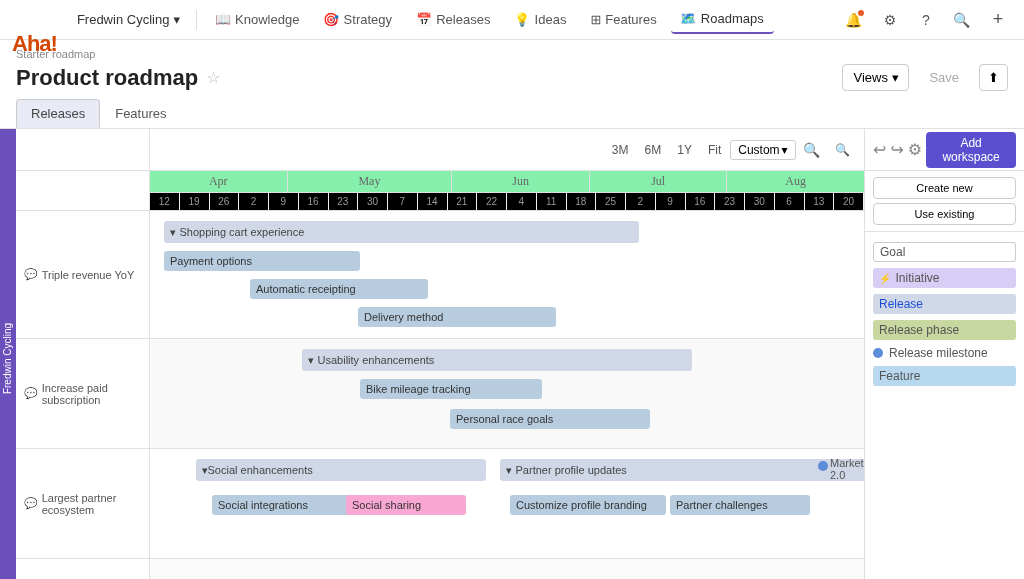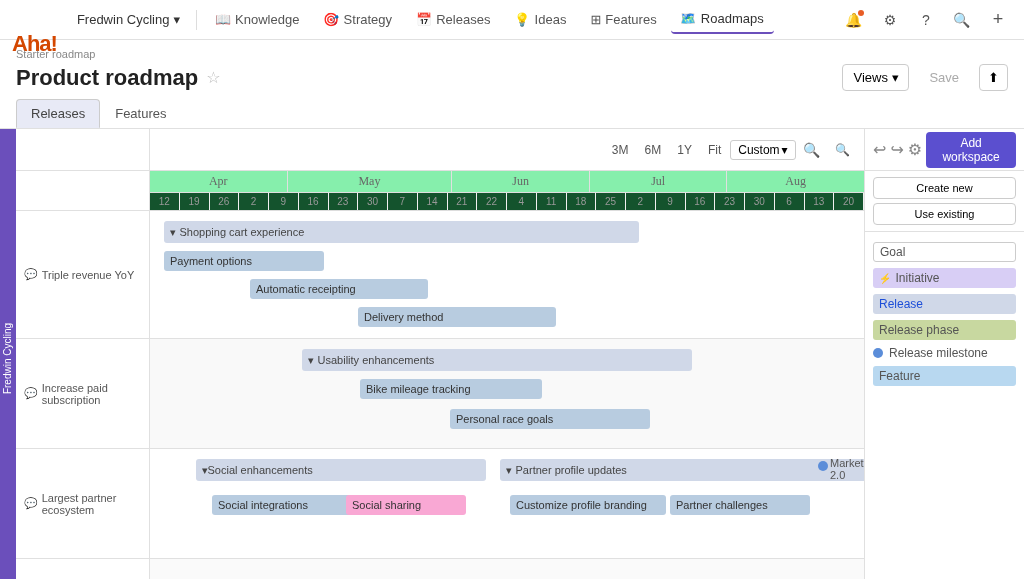--- a/index.html
+++ b/index.html
@@ -170,21 +170,21 @@
     </div>
 
     <div style="height:22px; background:#86efac; border-bottom:1px solid #e0e0e0; display:flex;font-family:Liberation Serif, serif;">
       <div style="flex:2.5; text-align:center; font-size:12px; color:#666; font-weight:500; border-right:1px solid #e0e0e0; display:flex; align-items:center; justify-content:center;">Apr</div>
       <div style="flex:3; text-align:center; font-size:12px; color:#666; font-weight:500; border-right:1px solid #e0e0e0; display:flex; align-items:center; justify-content:center;">May</div>
       <div style="flex:2.5; text-align:center; font-size:12px; color:#666; font-weight:500; border-right:1px solid #e0e0e0; display:flex; align-items:center; justify-content:center;">Jun</div>
       <div style="flex:2.5; text-align:center; font-size:12px; color:#666; font-weight:500; border-right:1px solid #e0e0e0; display:flex; align-items:center; justify-content:center;">Jul</div>
       <div style="flex:2.5; text-align:center; font-size:12px; color:#666; font-weight:500; display:flex; align-items:center; justify-content:center;">Aug</div>
     </div>
 
-    <div style="height:18px; background:#14532d; border-bottom:1px solid #ddd; display:flex;" id="day-header-row">
+    <div style="height:18px; background:#000000; border-bottom:1px solid #ddd; display:flex;" id="day-header-row">
     <div style="flex: 1 1 0%; font-size: 10px; color: rgb(153, 153, 153); text-align: center; border-right: 1px solid rgb(240, 240, 240); display: flex; align-items: center; justify-content: center;">12</div>
         <div style="flex: 1 1 0%; font-size: 10px; color: rgb(153, 153, 153); text-align: center; border-right: 1px solid rgb(240, 240, 240); display: flex; align-items: center; justify-content: center;">19</div>
         <div style="flex: 1 1 0%; font-size: 10px; color: rgb(153, 153, 153); text-align: center; border-right: 1px solid rgb(240, 240, 240); display: flex; align-items: center; justify-content: center;">26</div>
         <div style="flex: 1 1 0%; font-size: 10px; color: rgb(153, 153, 153); text-align: center; border-right: 1px solid rgb(240, 240, 240); display: flex; align-items: center; justify-content: center;">2</div>
         <div style="flex: 1 1 0%; font-size: 10px; color: rgb(153, 153, 153); text-align: center; border-right: 1px solid rgb(240, 240, 240); display: flex; align-items: center; justify-content: center;">9</div>
         <div style="flex: 1 1 0%; font-size: 10px; color: rgb(153, 153, 153); text-align: center; border-right: 1px solid rgb(240, 240, 240); display: flex; align-items: center; justify-content: center;">16</div>
         <div style="flex: 1 1 0%; font-size: 10px; color: rgb(153, 153, 153); text-align: center; border-right: 1px solid rgb(240, 240, 240); display: flex; align-items: center; justify-content: center;">23</div>
         <div style="flex: 1 1 0%; font-size: 10px; color: rgb(153, 153, 153); text-align: center; border-right: 1px solid rgb(240, 240, 240); display: flex; align-items: center; justify-content: center;">30</div>
         <div style="flex: 1 1 0%; font-size: 10px; color: rgb(153, 153, 153); text-align: center; border-right: 1px solid rgb(240, 240, 240); display: flex; align-items: center; justify-content: center;">7</div>
         <div style="flex: 1 1 0%; font-size: 10px; color: rgb(153, 153, 153); text-align: center; border-right: 1px solid rgb(240, 240, 240); display: flex; align-items: center; justify-content: center;">14</div>
@@ -207,21 +207,21 @@
     <div style="flex:1; overflow:hidden; position:relative;">
 
       <div style="height:128px; border-bottom:1px solid #e0e0e0; position:relative; background:#fff;">
         <div style="position:absolute; inset:0; display:flex; pointer-events:none;" id="row1-grid"></div>
 
         <div style="position:absolute; top:10px; left:14px; width:475px; height:22px; background:#d0d8e8; border-radius:3px; display:flex; align-items:center; padding:0 6px; font-size:11px; color:#444;">
           <span>▾</span>
           <span style="margin-left:4px;">Shopping cart experience</span>
         </div>
 
-        <div style="position:absolute; top:40px; left:14px; width:160px; height:20px; background:#b8cce0; border-radius:3px; display:flex; align-items:center; padding:0 6px; font-size:11px; color:#333;">
+        <div style="position:absolute; top:40px; left:14px; width:196px; height:20px; background:#b8cce0; border-radius:3px; display:flex; align-items:center; padding:0 6px; font-size:11px; color:#333;">
           <span>Payment options</span>
         </div>
 
         <div style="position:absolute; top:68px; left:100px; width:178px; height:20px; background:#b8cce0; border-radius:3px; display:flex; align-items:center; padding:0 6px; font-size:11px; color:#333;">
           <span>Automatic receipting</span>
         </div>
 
         <div style="position:absolute; top:96px; left:208px; width:198px; height:20px; background:#b8cce0; border-radius:3px; display:flex; align-items:center; padding:0 6px; font-size:11px; color:#333;">
           <span>Delivery method</span>
         </div>

